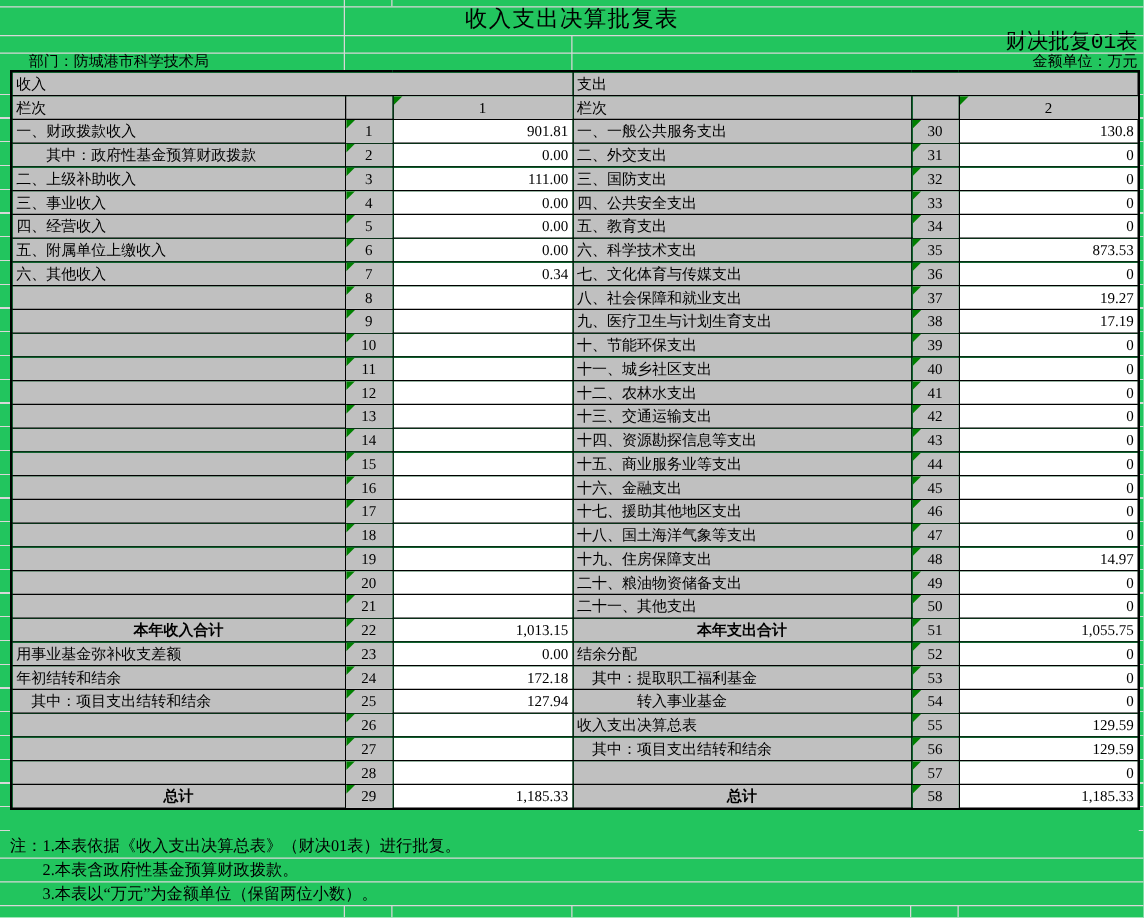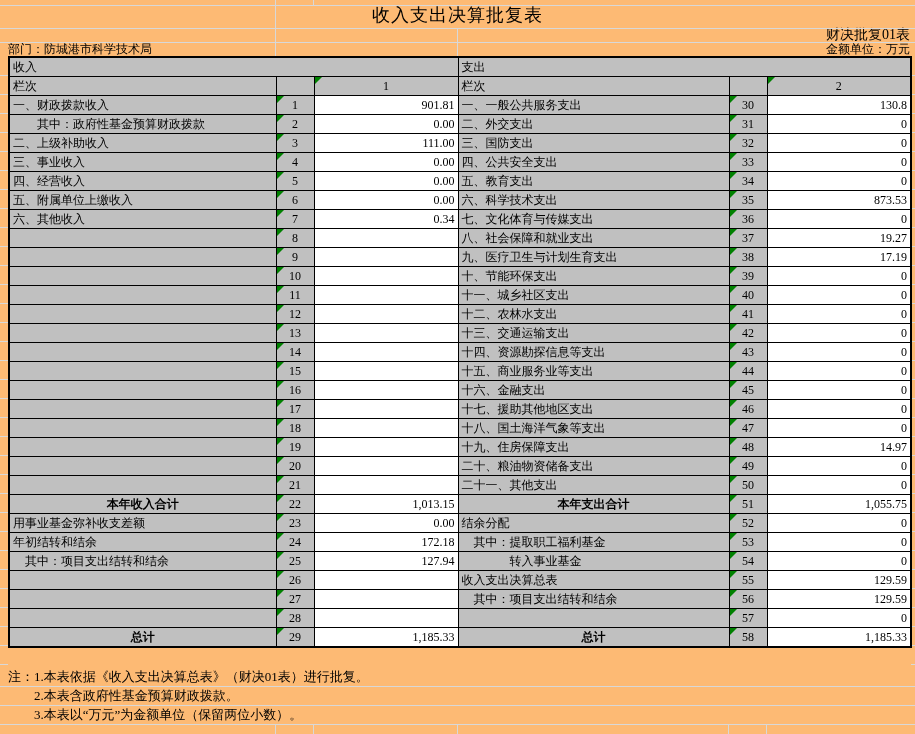--- a/index.html
+++ b/index.html
@@ -1,24 +1,24 @@
 <!DOCTYPE html>
 <html><head>
 <meta charset="utf-8">
 <style>
   html,body { margin:0; padding:0; background:#fff; }
   .page {
     position:relative; width:915px; height:734px; overflow:hidden;
-    background:#fdba74; color:#000;
+    background:#22c55e; color:#000;
     font-family:"Liberation Serif","DejaVu Serif",serif;
   }
   
   .title-row { height:28px; line-height:30px; text-align:center; font-size:18px; letter-spacing:1px; }
-  .meta-row1 { height:14px; line-height:14px; text-align:right; padding-right:5px; font-size:14px; }
-  .meta-row2 { height:18px; line-height:14px; font-size:12px; display:flex; justify-content:space-between; padding-right:5px; padding-left:8px; box-sizing:border-box; }
+  .meta-row1 { height:14px; line-height:14px; text-align:right; padding-right:5px; font-size:17px;font-family:Liberation Mono, monospace; }
+  .meta-row2 { height:18px; line-height:14px; font-size:12px; display:flex; justify-content:space-between; padding-right:5px; padding-left:23px; box-sizing:border-box; }
   
   table.sheet {
     position:absolute; top:56px; left:8px; width:902px;
     border-collapse:collapse; table-layout:fixed;
     border:2px solid #000;
   }
   table.sheet td { border:1px solid #000; height:18px; box-sizing:content-box; padding:0 3px; font-size:12px; line-height:18px; overflow:hidden; white-space:nowrap; }
   .gray { background:#c0c0c0; }
   .hdr  { text-align:left; }
   .item { text-align:left; }

